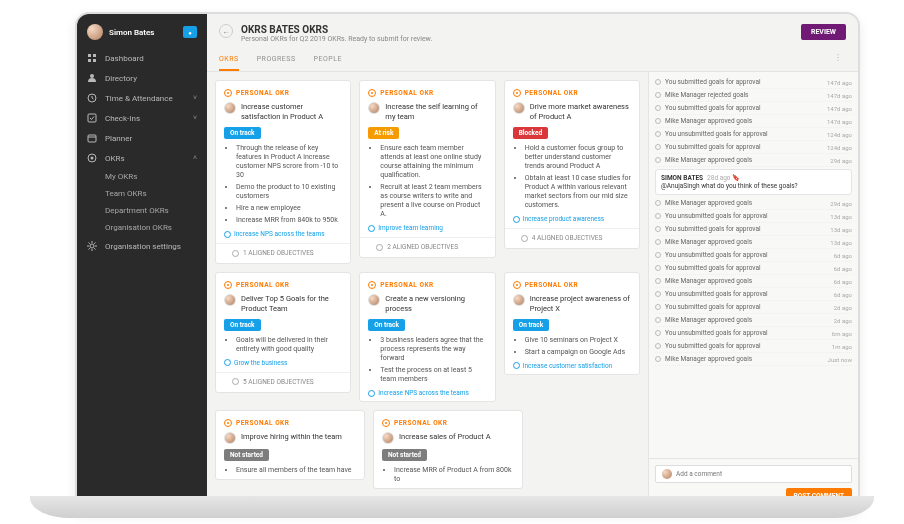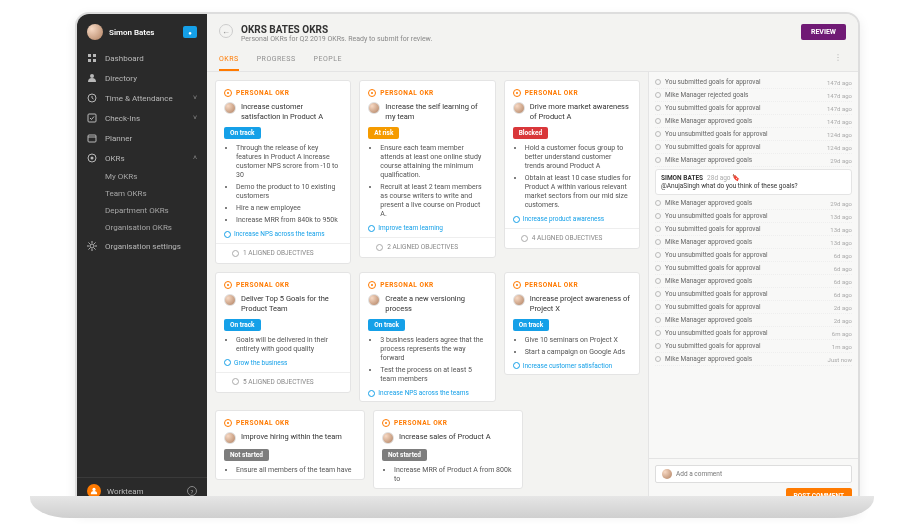--- a/index.html
+++ b/index.html
@@ -140,30 +140,20 @@
           <div class="sub-item">Organisation OKRs</div>
           <div class="nav-item">
             <svg class="nav-icon" viewBox="0 0 10 10">
               <circle cx="5" cy="5" r="2" fill="none" stroke="#b8b8b8"></circle>
               <path d="M5 0v2M5 8v2M0 5h2M8 5h2M1.5 1.5l1.4 1.4M7.1 7.1l1.4 1.4M8.5 1.5 7.1 2.9M2.9 7.1 1.5 8.5" stroke="#b8b8b8"></path>
             </svg>
   <span class="nav-label">Organisation settings</span>
   </div>
         </div>
 
-      <div class="brand">
-        <span class="brand-logo">
-          <svg width="8" height="8" viewBox="0 0 10 10">
-              <circle cx="5" cy="3" r="2" fill="#fff"></circle>
-              <path d="M1 9a4 4 0 0 1 8 0Z" fill="#fff"></path>
-            </svg>
-        </span>
-        <span class="brand-name">Workteam</span>
-        <span class="help">?</span>
-      </div>
     </aside>
 
     <div class="main">
       <div class="header">
         <div class="back">←</div>
         <div>
           <div class="title">OKRS BATES OKRS</div>
           <div class="subtitle">Personal OKRs for Q2 2019 OKRs. Ready to submit for review.</div>
         </div>
         <div class="review">REVIEW</div>

